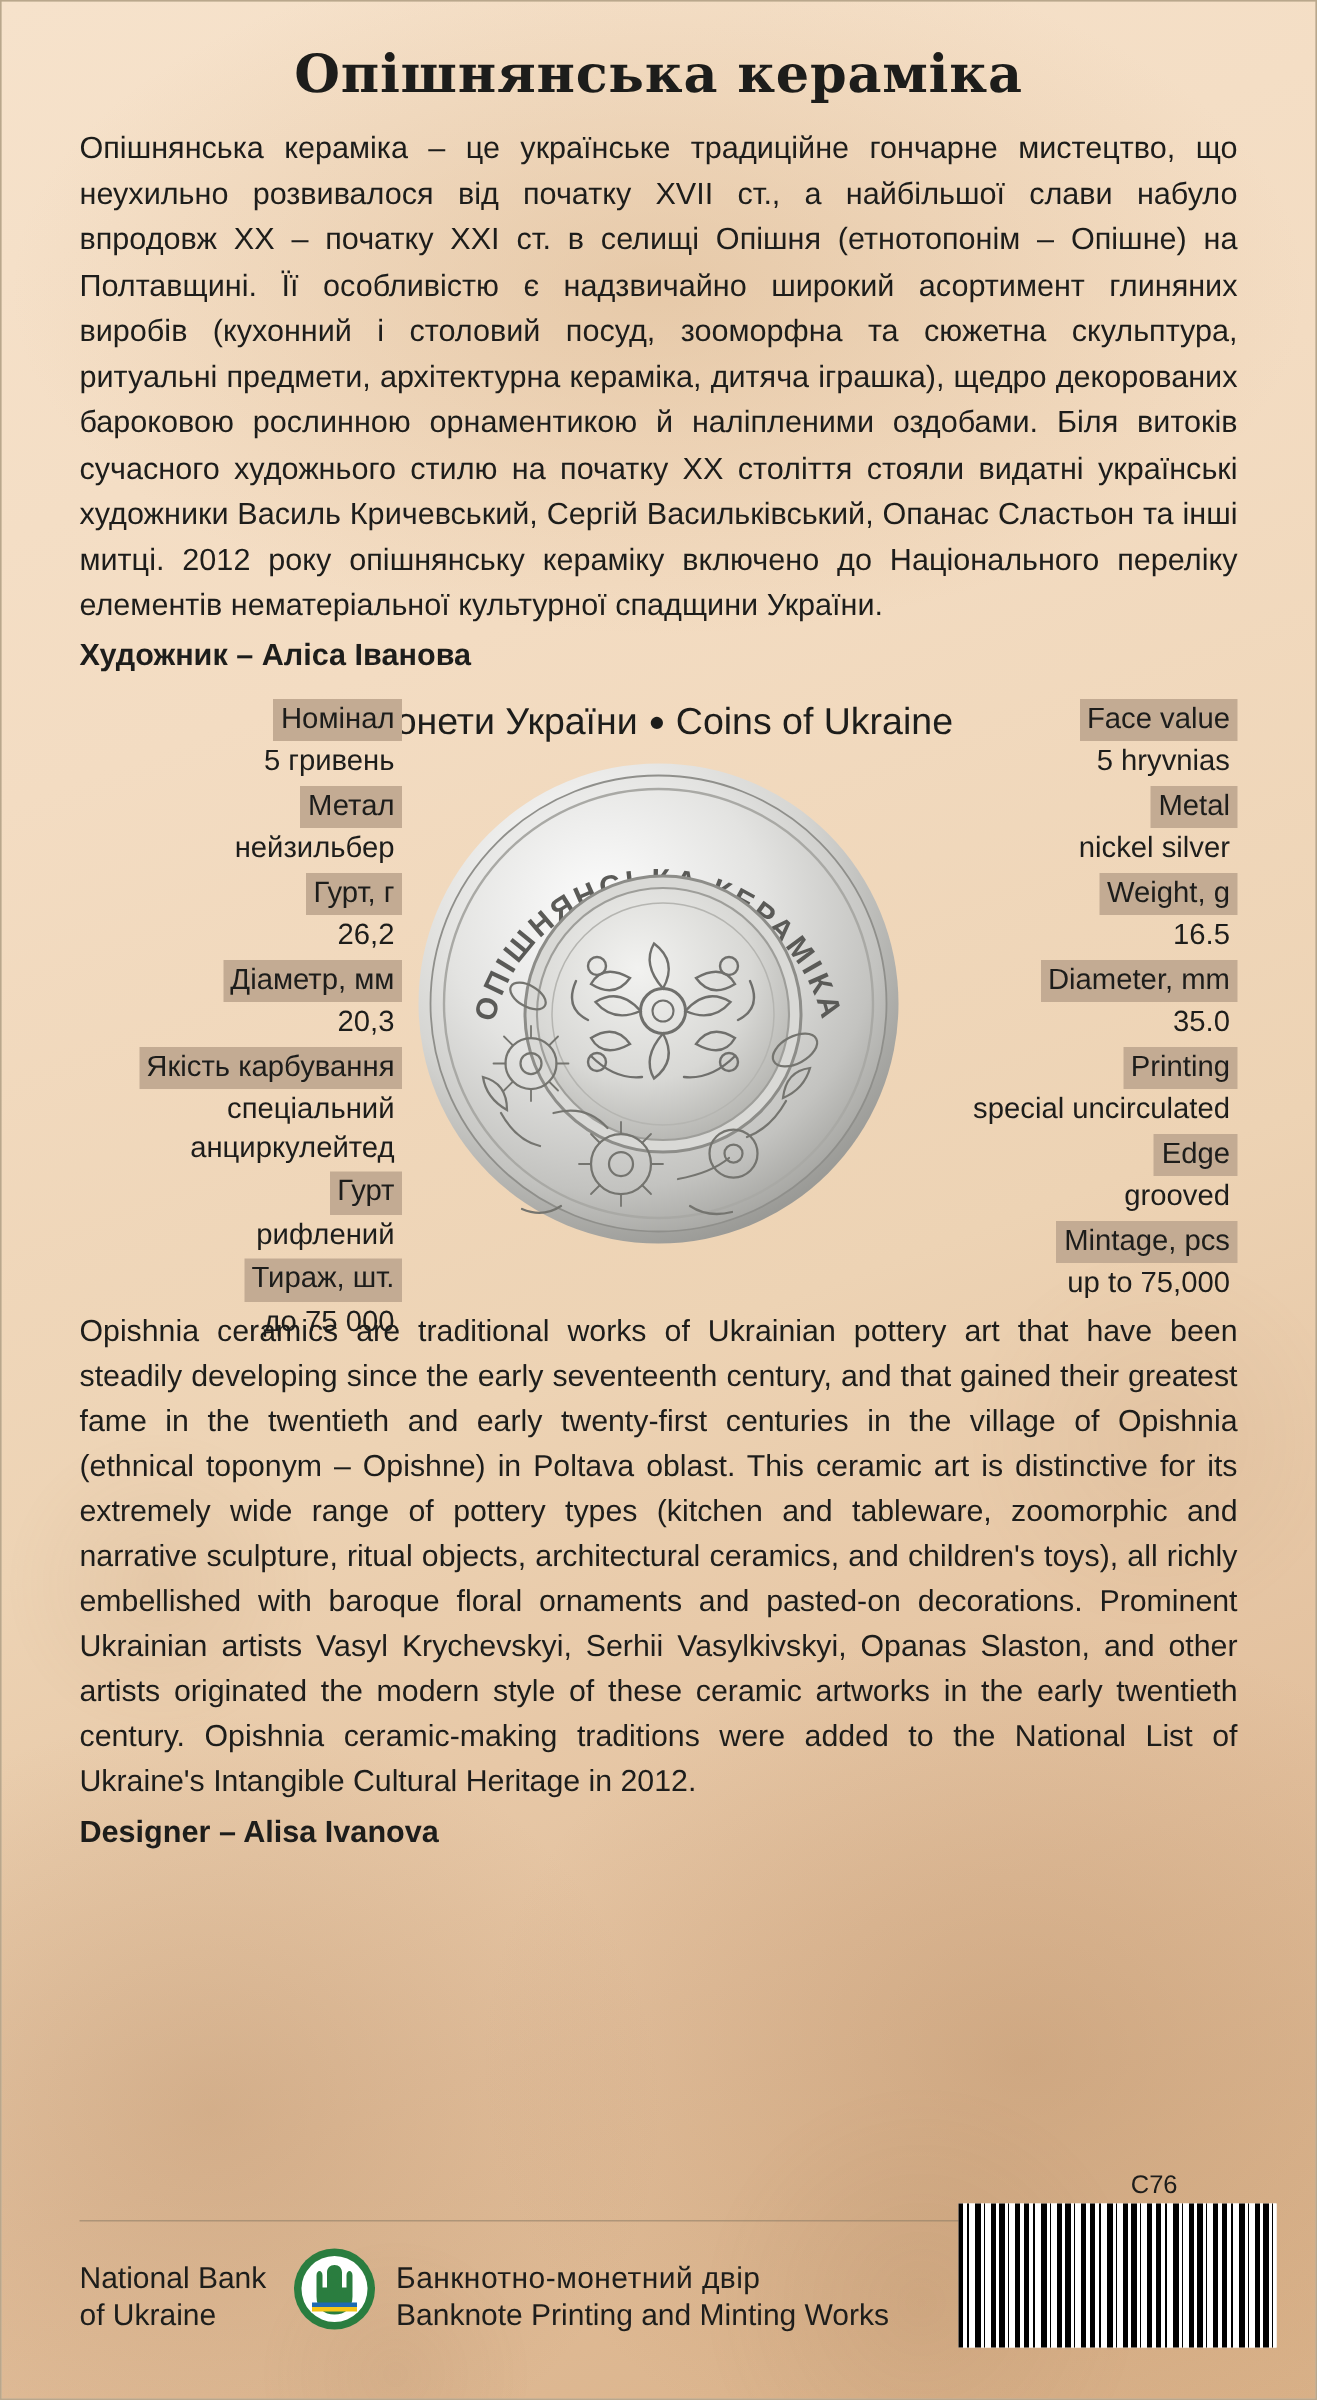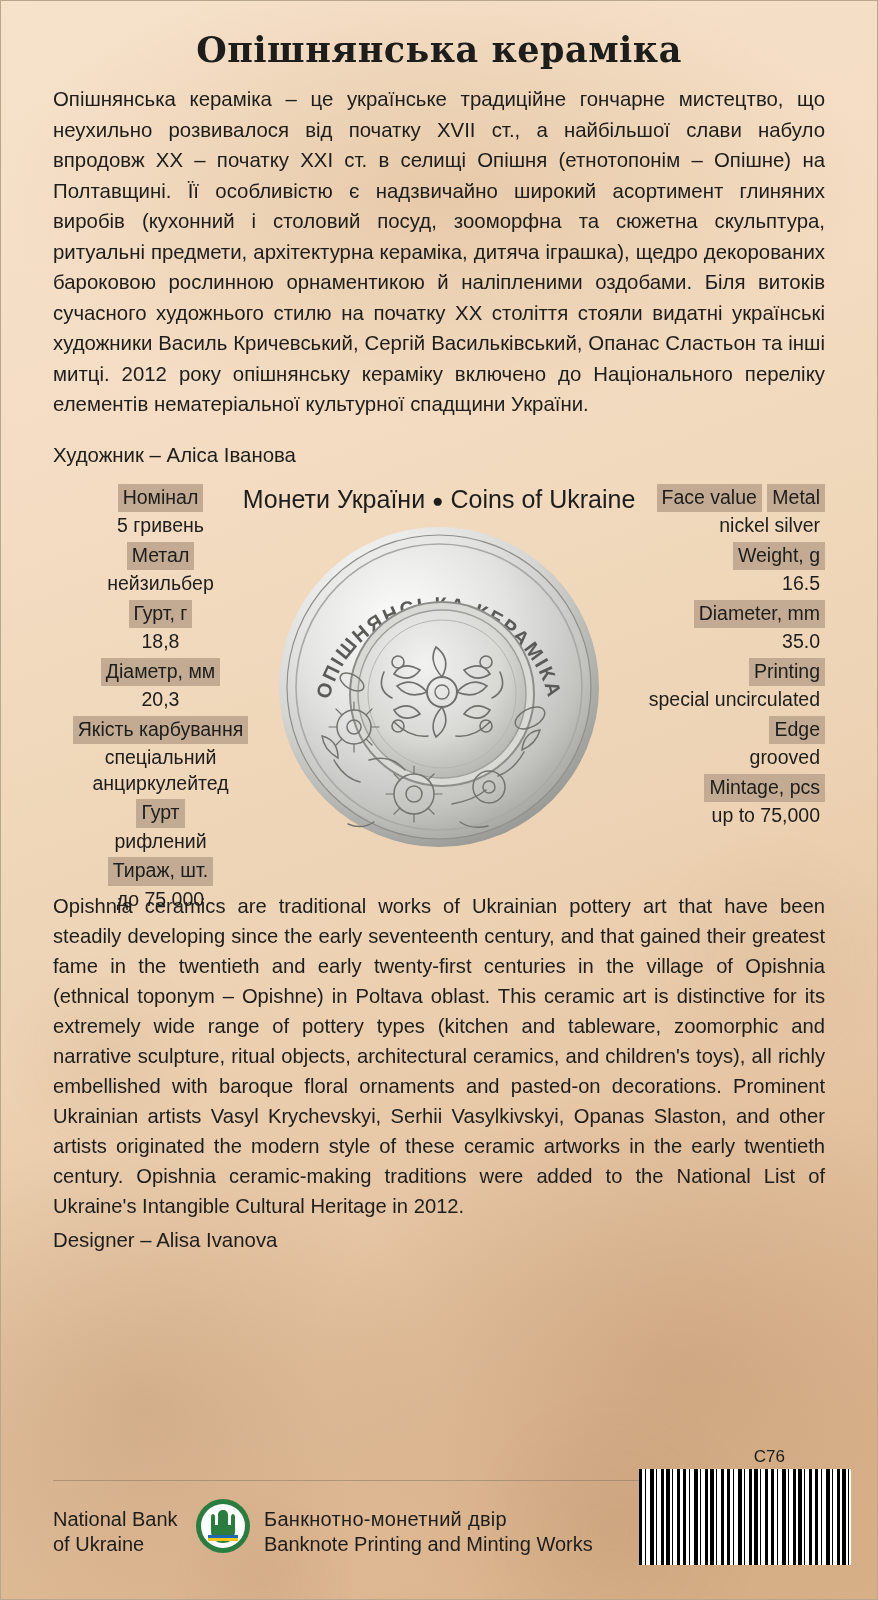--- a/index.html
+++ b/index.html
@@ -51,23 +51,24 @@
   .body-text {
     margin: 0 52px;
     text-align: justify;
     text-justify: inter-word;
     font-size: 20.4px;
     line-height: 30.5px;
     color: #1d1d1b;
   }
   .body-text.uk { margin-top: 8px; }
   .designer {
-    margin: 24px 52px 0 52px;
+    margin: 6px 52px 0 52px;
     font-size: 20.4px;
     color: #1d1d1b;
+    font-weight: bold;
   }
 
   .coins-header {
     text-align: center;
     font-weight: normal;
     font-size: 25px;
     color: #1d1d1b;
     margin-top: 18px;
   }
   .dot { font-size: 19px; vertical-align: middle; }
@@ -78,21 +79,21 @@
     height: 395px;
   }
   .spec-col {
     position: absolute;
     top: 0;
     width: 215px;
     font-size: 19.5px;
     line-height: 25.5px;
     color: #1d1d1b;
   }
-  .spec-col.left { left: 52px; text-align: center; }
+  .spec-col.left { left: 52px; text-align: right; }
   .spec-col.right { right: 52px; text-align: right; }
   .spec-label {
     display: inline-block;
     background: #c3ab93;
     padding: 1px 5px 2px 5px;
     margin-bottom: 1px;
     color: #1d1d1b;
   }
   .spec-value {
     display: block;
@@ -216,33 +217,34 @@
     </div>
 
     <div class="spec-area">
 
       <div class="spec-col left">
         <span class="spec-label">Номінал</span>
         <span class="spec-value">5 гривень</span>
         <span class="spec-label">Метал</span>
         <span class="spec-value">нейзильбер</span>
         <span class="spec-label">Гурт, г</span>
-        <span class="spec-value">18,8</span>
+        <span class="spec-value">26,2</span>
         <span class="spec-label">Діаметр, мм</span>
         <span class="spec-value">20,3</span>
         <span class="spec-label">Якість карбування</span>
         <span class="spec-value">спеціальний анциркулейтед</span>
         <span class="spec-label">Гурт</span>
         <span class="spec-value">рифлений</span>
         <span class="spec-label">Тираж, шт.</span>
         <span class="spec-value">до 75 000</span>
       </div>
 
       <div class="spec-col right">
         <span class="spec-label">Face value</span>
+        <span class="spec-value">5 hryvnias</span>
         <span class="spec-label">Metal</span>
         <span class="spec-value">nickel silver</span>
         <span class="spec-label">Weight, g</span>
         <span class="spec-value">16.5</span>
         <span class="spec-label">Diameter, mm</span>
         <span class="spec-value">35.0</span>
         <span class="spec-label">Printing</span>
         <span class="spec-value">special uncirculated</span>
         <span class="spec-label">Edge</span>
         <span class="spec-value">grooved</span>

